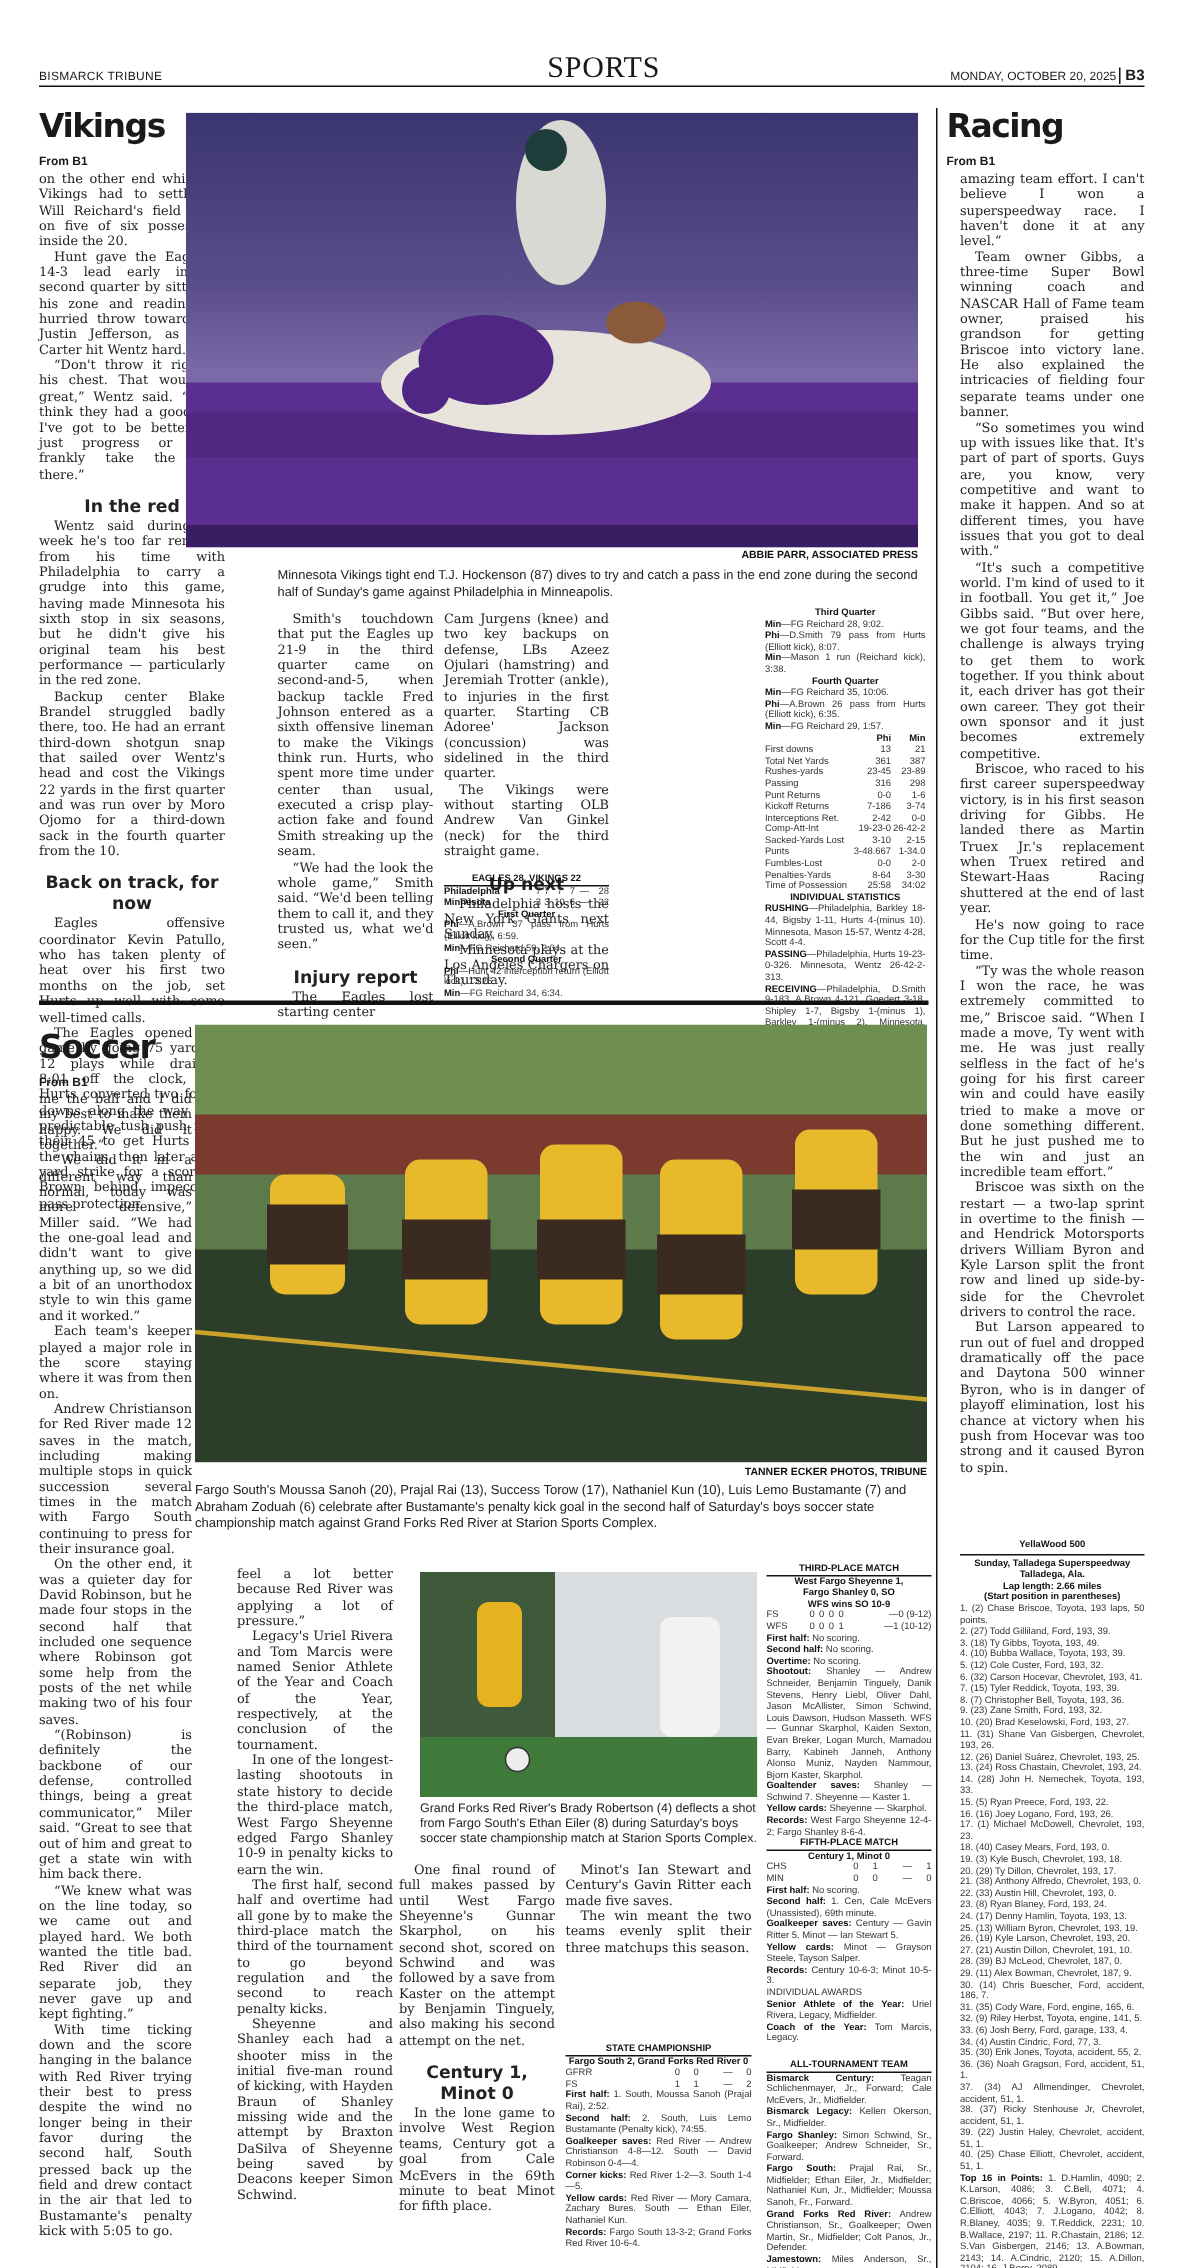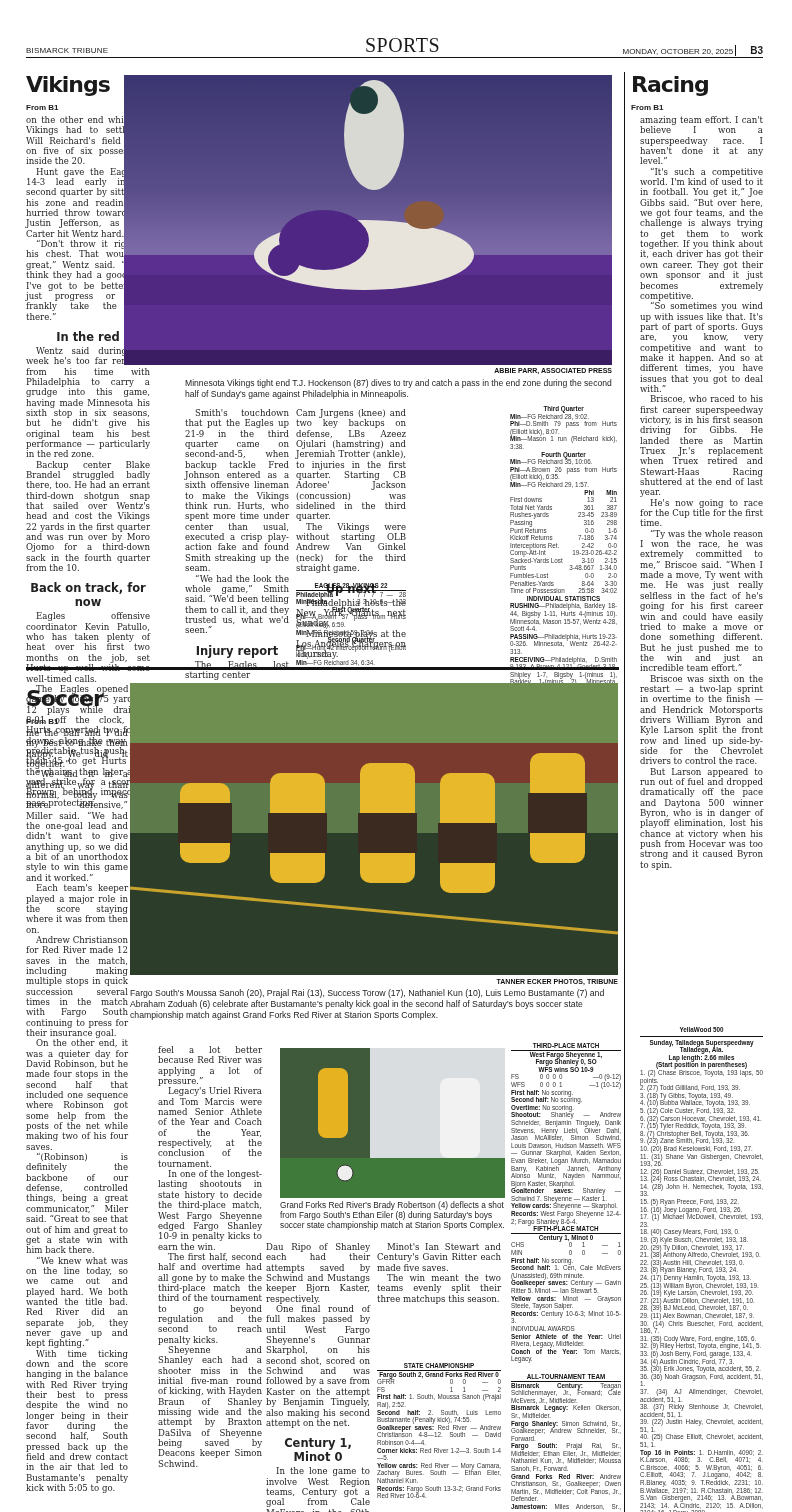--- a/index.html
+++ b/index.html
@@ -3,21 +3,21 @@
 <meta charset="utf-8">
 <style>
 *{box-sizing:border-box;margin:0;padding:0}
 html,body{width:792px;height:1512px;background:#fff;overflow:hidden}
 body{position:relative;font-family:"DejaVu Serif",serif;color:#1a1a1a}
 .abs{position:absolute}
 .masthead{left:26px;top:30px;width:737px;height:28px;border-bottom:1.5px solid #111}
 .mast-left{position:absolute;left:0;top:16px;font:8px "Liberation Sans",sans-serif;letter-spacing:.2px}
 .mast-center{position:absolute;left:16px;right:0;top:4px;text-align:center;font:20px "Liberation Serif",serif;letter-spacing:.5px}
 .mast-right{position:absolute;right:0;top:15px;font:8px "Liberation Sans",sans-serif}
-.mast-right b{font-weight:700;font-size:10px;border-left:1px solid #111;padding-left:14px;margin-left:2px}
+.mast-right b{font-weight:700;font-size:10px;border-left:1px solid #111;padding-left:3px;margin-left:2px}
 .sec-title{font:bold 22px "DejaVu Sans",sans-serif;letter-spacing:-1px}
 .from{font:bold 8px "Liberation Sans",sans-serif;margin-top:6px}
 .col{font-size:8.6px;line-height:10.35px;text-align:justify;hyphens:auto;color:#222}
 .col p{text-indent:10px}
 .col p.ni{text-indent:0}
 .col h3{font:bold 11.5px "DejaVu Sans",sans-serif;margin:8px 0 2px;text-indent:0;text-align:center}
 .photo{overflow:hidden}
 .credit{font:bold 7px "Liberation Sans",sans-serif;text-align:right;color:#111}
 .caption{font:9.2px "Liberation Sans",sans-serif;line-height:11px;color:#222}
 .box{font:6.3px "Liberation Sans",sans-serif;line-height:7.6px;color:#333;text-align:justify}
@@ -226,22 +226,23 @@
 
 <div class="abs hrule" style="left:26px;top:667px;width:593px"></div>
 
 <div class="abs vrule" style="left:624px;top:72px;height:1440px"></div>
 <div class="abs" style="left:631px;top:72px;width:130px">
   <div class="sec-title">Racing</div>
   <div class="from">From B1</div>
 </div>
 <div class="abs col" id="rc-col" style="left:640px;top:115px;width:123px">
     <p class="ni">amazing team effort. I can't believe I won a superspeedway race. I haven't done it at any level.”</p>
+    <p>Team owner Gibbs, a three-time Super Bowl winning coach and NASCAR Hall of Fame team owner, praised his grandson for getting Briscoe into victory lane. He also explained the intricacies of fielding four separate teams under one banner.</p>
+    <p>“So sometimes you wind up with issues like that. It's part of part of sports. Guys are, you know, very competitive and want to make it happen. And so at different times, you have issues that you got to deal with.”</p>
     <p>“It's such a competitive world. I'm kind of used to it in football. You get it,” Joe Gibbs said. “But over here, we got four teams, and the challenge is always trying to get them to work together. If you think about it, each driver has got their own career. They got their own sponsor and it just becomes extremely competitive.</p>
-    <p>“So sometimes you wind up with issues like that. It's part of part of sports. Guys are, you know, very competitive and want to make it happen. And so at different times, you have issues that you got to deal with.”</p>
     <p>Briscoe, who raced to his first career superspeedway victory, is in his first season driving for Gibbs. He landed there as Martin Truex Jr.'s replacement when Truex retired and Stewart-Haas Racing shuttered at the end of last year.</p>
     <p>He's now going to race for the Cup title for the first time.</p>
     <p>“Ty was the whole reason I won the race, he was extremely committed to me,” Briscoe said. “When I made a move, Ty went with me. He was just really selfless in the fact of he's going for his first career win and could have easily tried to make a move or done something different. But he just pushed me to the win and just an incredible team effort.”</p>
     <p>Briscoe was sixth on the restart — a two-lap sprint in overtime to the finish — and Hendrick Motorsports drivers William Byron and Kyle Larson split the front row and lined up side-by-side for the Chevrolet drivers to control the race.</p>
     <p>But Larson appeared to run out of fuel and dropped dramatically off the pace and Daytona 500 winner Byron, who is in danger of playoff elimination, lost his chance at victory when his push from Hocevar was too strong and it caused Byron to spin.</p>
   </div>
 <div class="abs box" style="left:640px;top:1026px;width:123px">
   <div class="hd">YellaWood 500</div>
   <div class="rule" style="margin:2px 0"></div>
   <div id="rc-hdr">
@@ -350,21 +351,20 @@
     <rect width="90" height="150" fill="#3f5a3a"></rect>
     <rect y="110" width="225" height="40" fill="#3f7a3a"></rect>
     <rect x="38" y="20" width="30" height="70" rx="8" fill="#e6b220"></rect>
     <rect x="160" y="30" width="40" height="80" rx="8" fill="#f2f2f2"></rect>
     <circle cx="65" cy="125" r="8" fill="#eee" stroke="#333"></circle>
   </svg>
 </div>
 <div class="abs caption" style="left:280px;top:1200px;width:225px;font-size:8.3px;line-height:10px">Grand Forks Red River's Brady Robertson (4) deflects a shot from Fargo South's Ethan Eiler (8) during Saturday's boys soccer state championship match at Starion Sports Complex.</div>
 
 <div class="abs col" id="sc-col3" style="left:266px;top:1242px;width:104px">
-    <p class="ni">Dau Ripo of Shanley each had their attempts saved by Schwind and Mustangs keeper Bjorn Kaster, respectively.</p>
     <p>One final round of full makes passed by until West Fargo Sheyenne's Gunnar Skarphol, on his second shot, scored on Schwind and was followed by a save from Kaster on the attempt by Benjamin Tinguely, also making his second attempt on the net.</p>
     <h3>Century 1, Minot 0</h3>
     <p>In the lone game to involve West Region teams, Century got a goal from Cale McEvers in the 69th minute to beat Minot for fifth place.</p>
   </div>
 <div class="abs col" id="sc-col4" style="left:377px;top:1242px;width:124px">
     <p>Minot's Ian Stewart and Century's Gavin Ritter each made five saves.</p>
     <p>The win meant the two teams evenly split their three matchups this season.</p>
   </div>
 
 <div class="abs box" id="sc-state" style="left:377px;top:1362px;width:124px">

